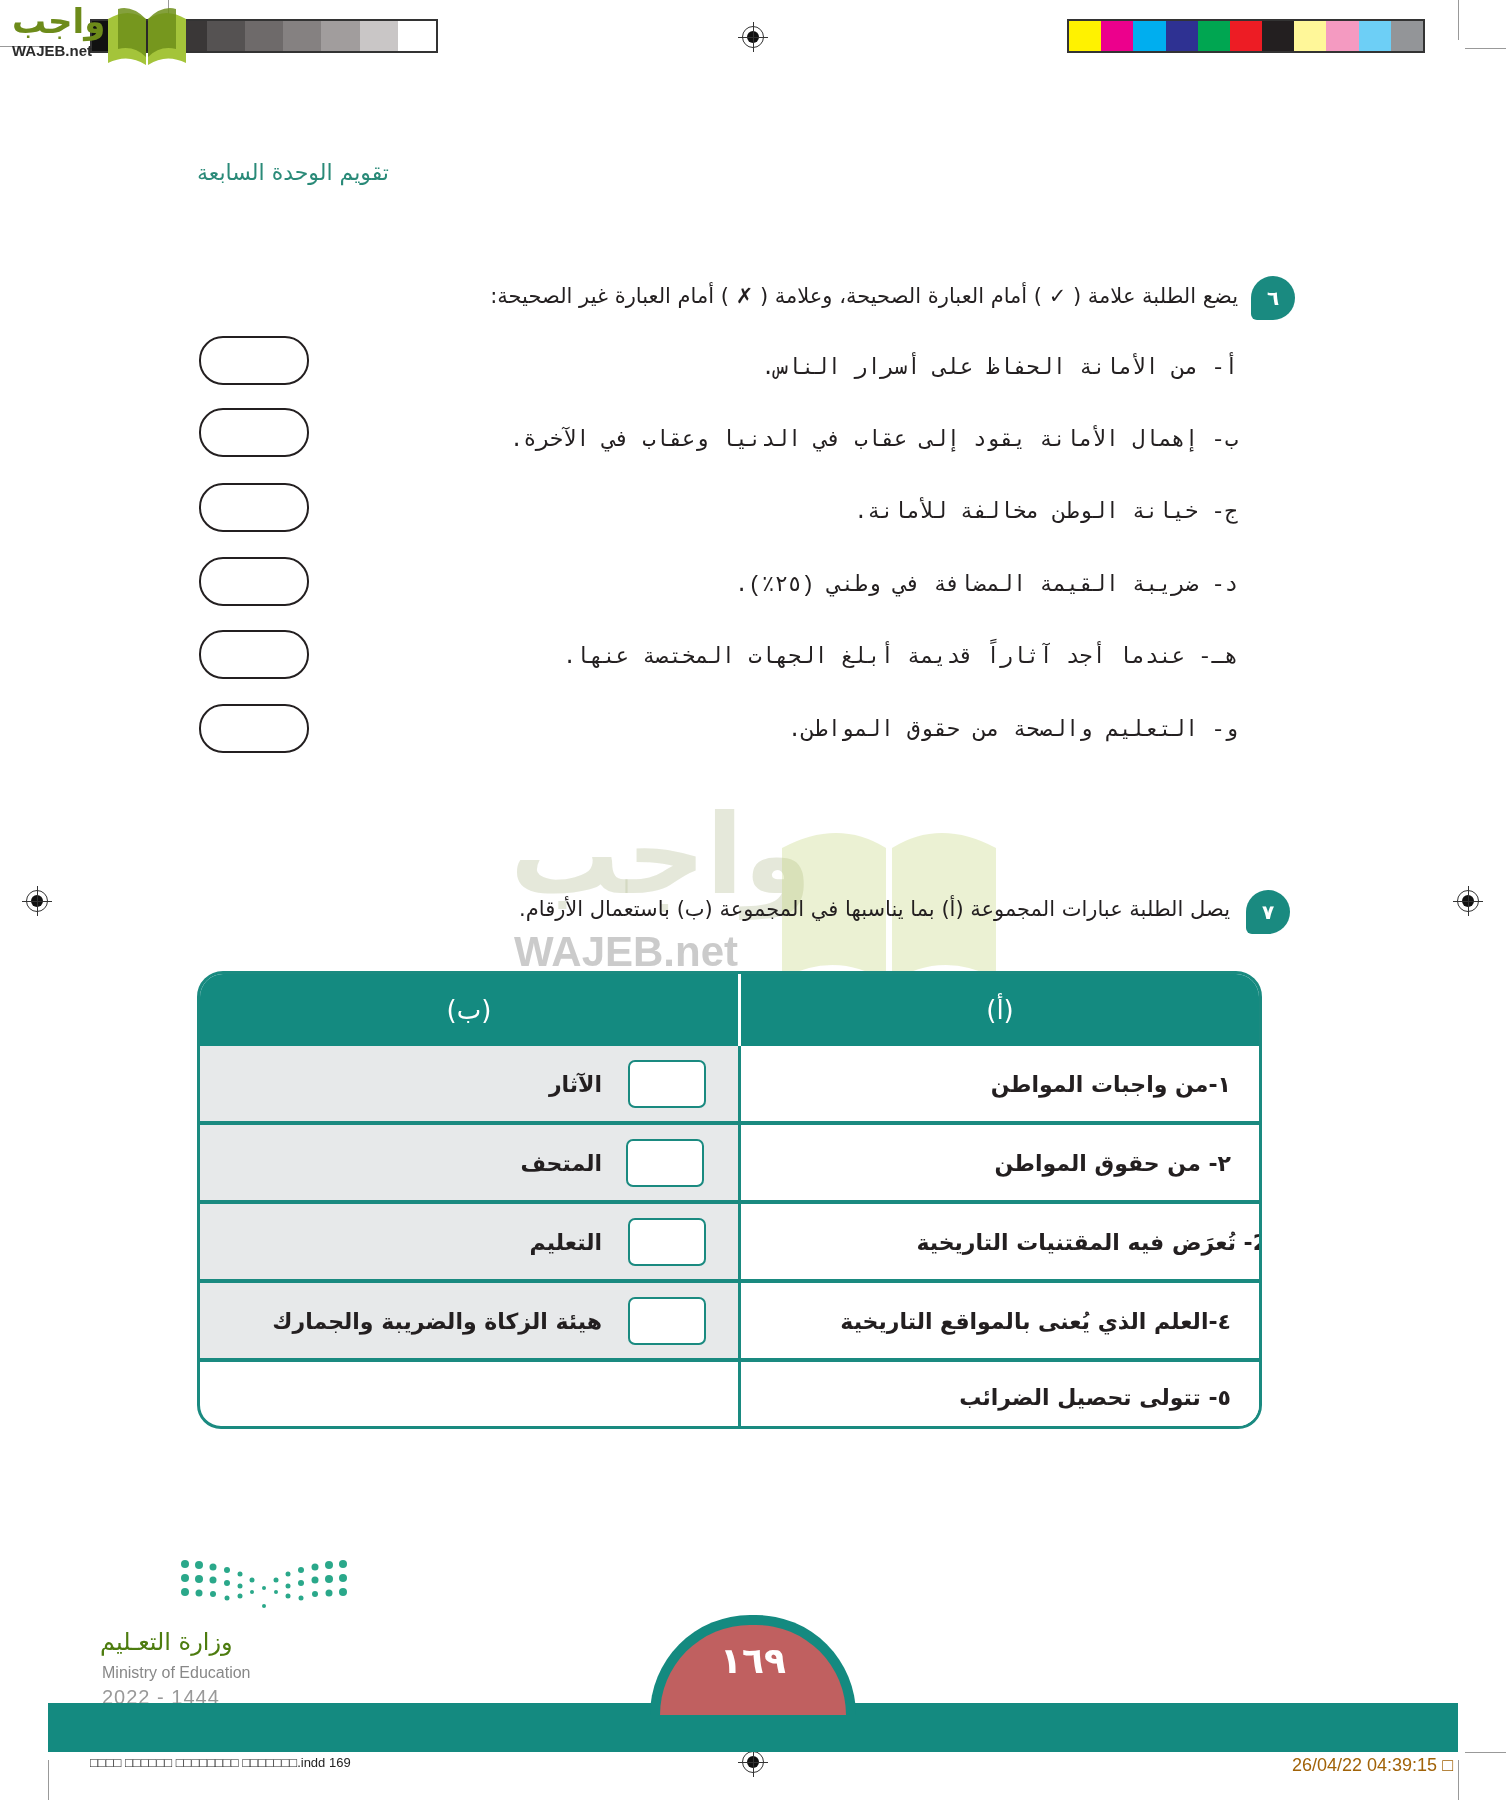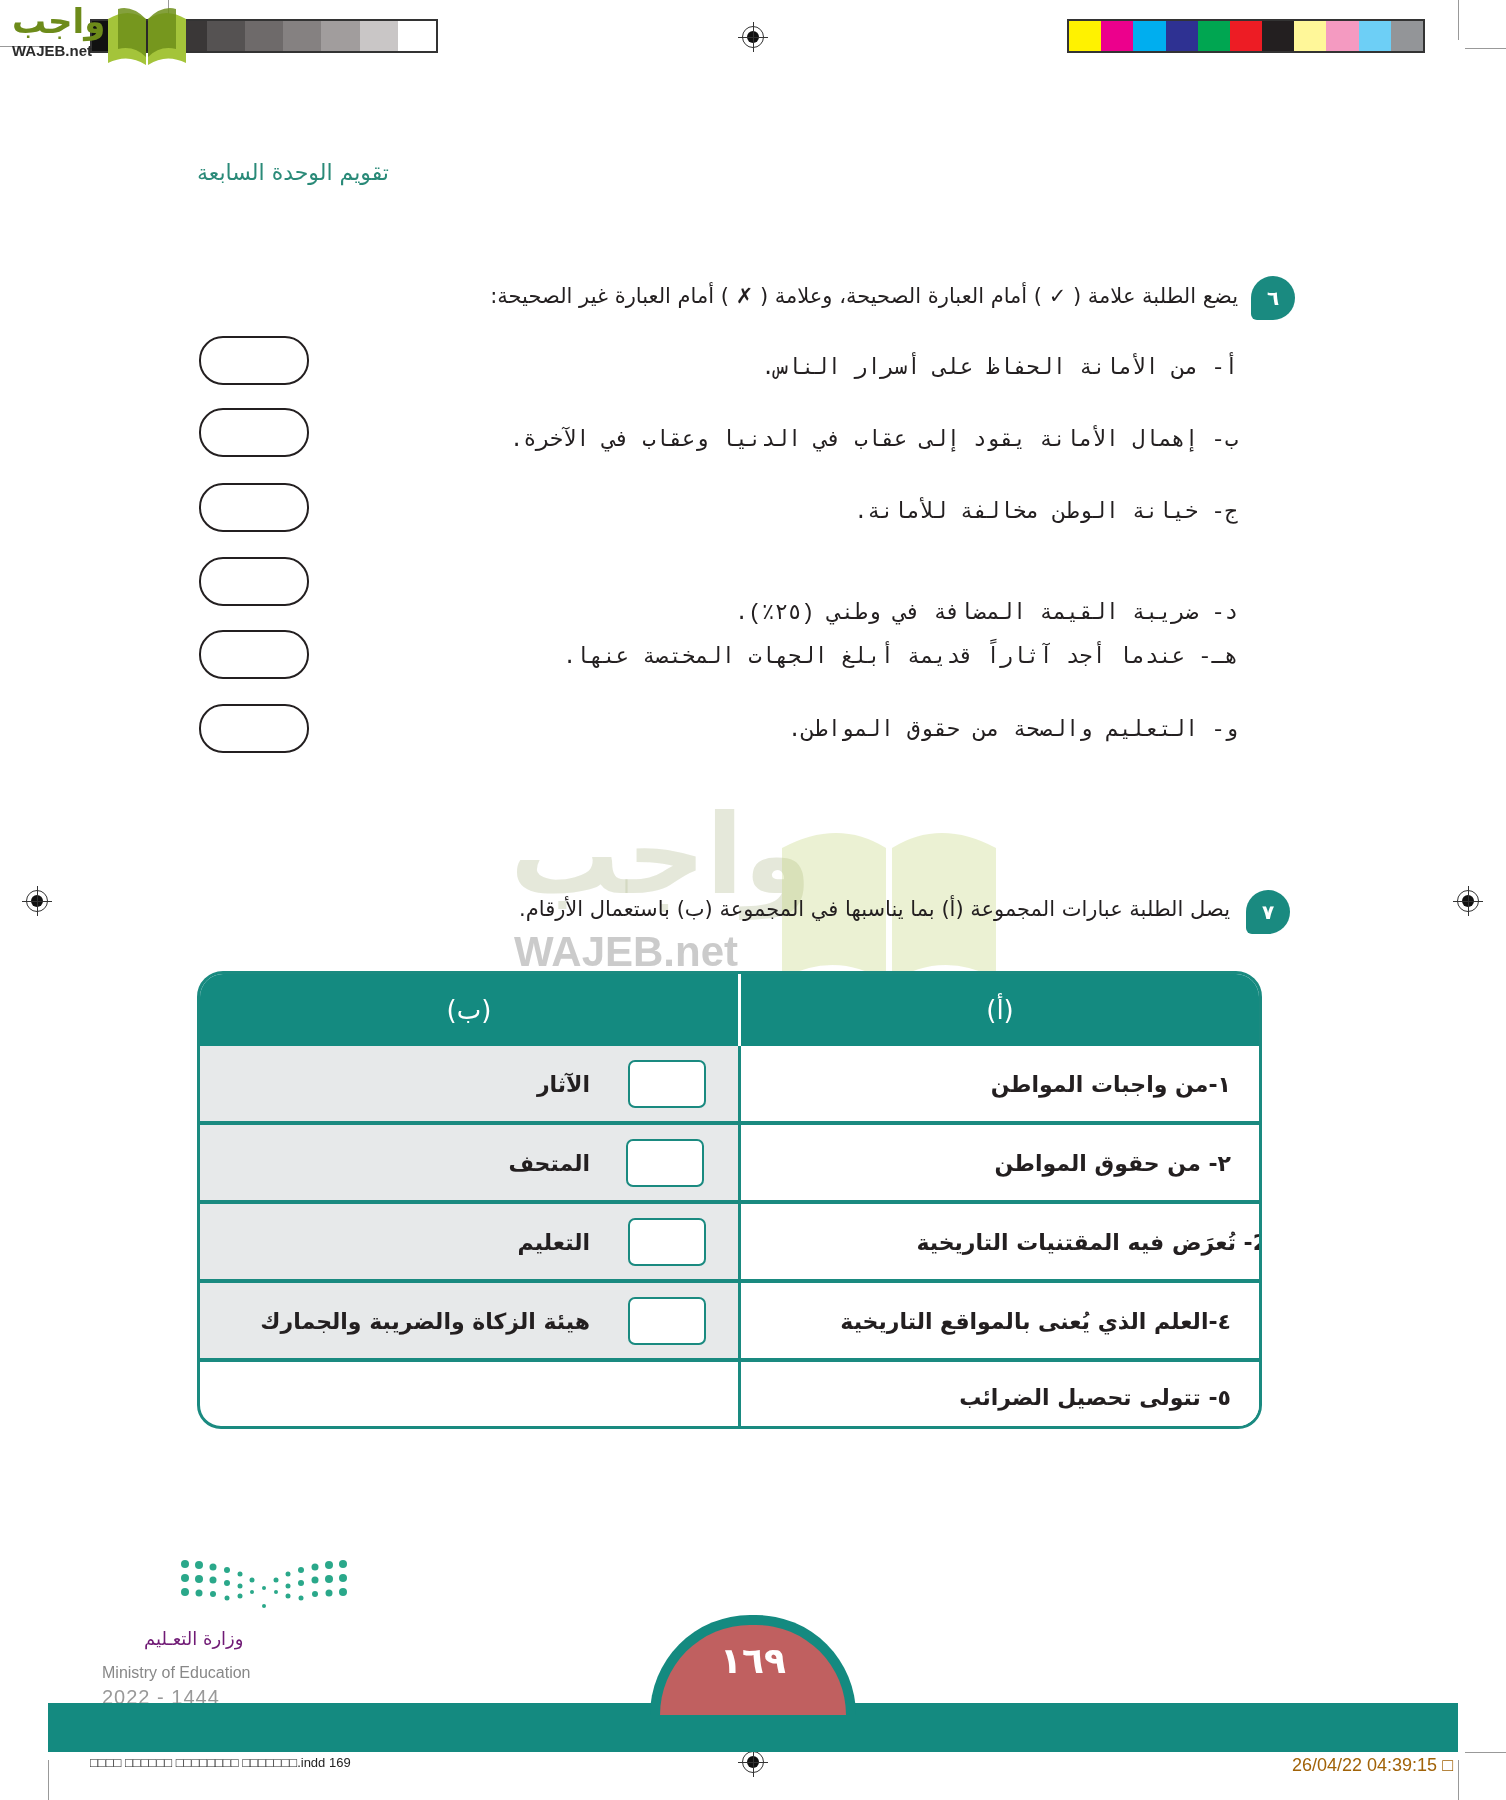--- a/index.html
+++ b/index.html
@@ -33,29 +33,29 @@
   .th{position:absolute;top:0;height:72px;display:flex;align-items:center;justify-content:center;color:#fff;font-size:26px;}
   .th-b{left:0;width:538px;}
   .th-a{left:541px;right:0;}
   .vdiv{position:absolute;left:538px;top:0;width:3px;height:100%;background:#fff;}
   .vdiv2{position:absolute;left:538px;top:72px;width:3px;bottom:0;background:#1a8a80;}
   .row{position:absolute;left:0;width:100%;height:75px;}
   .row .cell-b{position:absolute;left:0;top:0;width:538px;height:100%;background:#e7e9ea;}
   .row .cell-a{position:absolute;left:541px;right:0;top:0;height:100%;background:#fff;}
   .row-sep{position:absolute;left:0;width:100%;height:4px;background:#1a8a80;}
   .cell-a-text{position:absolute;right:28px;top:50%;transform:translateY(-50%);direction:rtl;font-size:22px;font-weight:bold;white-space:nowrap;}
-  .cell-b-text{position:absolute;right:148px;top:50%;transform:translateY(-50%);direction:rtl;font-size:22px;font-weight:bold;white-space:nowrap;}
+  .cell-b-text{position:absolute;right:136px;top:50%;transform:translateY(-50%);direction:rtl;font-size:22px;font-weight:bold;white-space:nowrap;}
   .ans-box{position:absolute;left:428px;top:50%;transform:translateY(-50%);width:78px;height:48px;border:2px solid #1a8a80;border-radius:7px;background:#fff;box-sizing:border-box;}
   
   .wm-ar{position:absolute;left:510px;top:800px;font-size:110px;font-weight:bold;color:rgba(180,190,150,0.35);line-height:1;}
   .wm-en{position:absolute;left:514px;top:928px;font-size:42px;font-weight:bold;color:rgba(140,140,140,0.45);font-family:"Liberation Sans",sans-serif;}
   .wm-book{position:absolute;left:778px;top:818px;width:222px;height:164px;}
   
   .ministry-dots{position:absolute;left:180px;top:1558px;}
-  .ministry-ar{position:absolute;left:100px;top:1628px;font-size:18px;color:#701a75;direction:rtl;margin-left:44px;}
+  .ministry-ar{position:absolute;left:100px;top:1628px;font-size:24px;color:#4d7c0f;direction:rtl;}
   .ministry-en{position:absolute;left:102px;top:1664px;font-size:16px;color:#888;font-family:"Liberation Sans",sans-serif;}
   .ministry-year{position:absolute;left:102px;top:1686px;font-size:20px;color:#999;font-family:"Liberation Sans",sans-serif;letter-spacing:1px;}
   .band{position:absolute;left:48px;top:1703px;width:1410px;height:49px;background:#148a80;}
   .page-semi{position:absolute;left:650px;top:1615px;width:206px;height:100px;border-radius:103px 103px 0 0;background:#148a80;}
   .page-semi-in{position:absolute;left:660px;top:1625px;width:186px;height:90px;border-radius:93px 93px 0 0;background:#c06060;}
   .page-num{position:absolute;left:660px;top:1640px;width:186px;text-align:center;color:#fff;font-size:36px;font-weight:bold;}
   .slug-left{position:absolute;left:90px;top:1755px;font-size:13px;color:#222;font-family:"Liberation Sans",sans-serif;}
   .slug-right{position:absolute;left:1292px;top:1755px;font-size:18px;color:#a16207;font-family:"Liberation Sans",sans-serif;}
 </style>
 </head>
@@ -134,21 +134,21 @@
   <div class="oval" style="top:336px;"></div>
   <div class="opt-text" style="top:354px;">أ- من الأمانة الحفاظ على أسرار الناس.</div>
 
   <div class="oval" style="top:408px;"></div>
   <div class="opt-text" style="top:426px;">ب- إهمال الأمانة يقود إلى عقاب في الدنيا وعقاب في الآخرة.</div>
 
   <div class="oval" style="top:483px;"></div>
   <div class="opt-text" style="top:498px;">ج- خيانة الوطن مخالفة للأمانة.</div>
 
   <div class="oval" style="top:557px;"></div>
-  <div class="opt-text" style="top:571px;margin-top:28px;">د- ضريبة القيمة المضافة في وطني (٢٥٪).</div>
+  <div class="opt-text" style="top:571px;">د- ضريبة القيمة المضافة في وطني (٢٥٪).</div>
 
   <div class="oval" style="top:630px;"></div>
   <div class="opt-text" style="top:643px;">هـ- عندما أجد آثاراً قديمة أبلغ الجهات المختصة عنها.</div>
 
   <div class="oval" style="top:704px;"></div>
   <div class="opt-text" style="top:716px;">و- التعليم والصحة من حقوق المواطن.</div>
 </div>
 
 <div class="q-badge" style="left:1246px;top:890px;">
     <span>٧</span>

